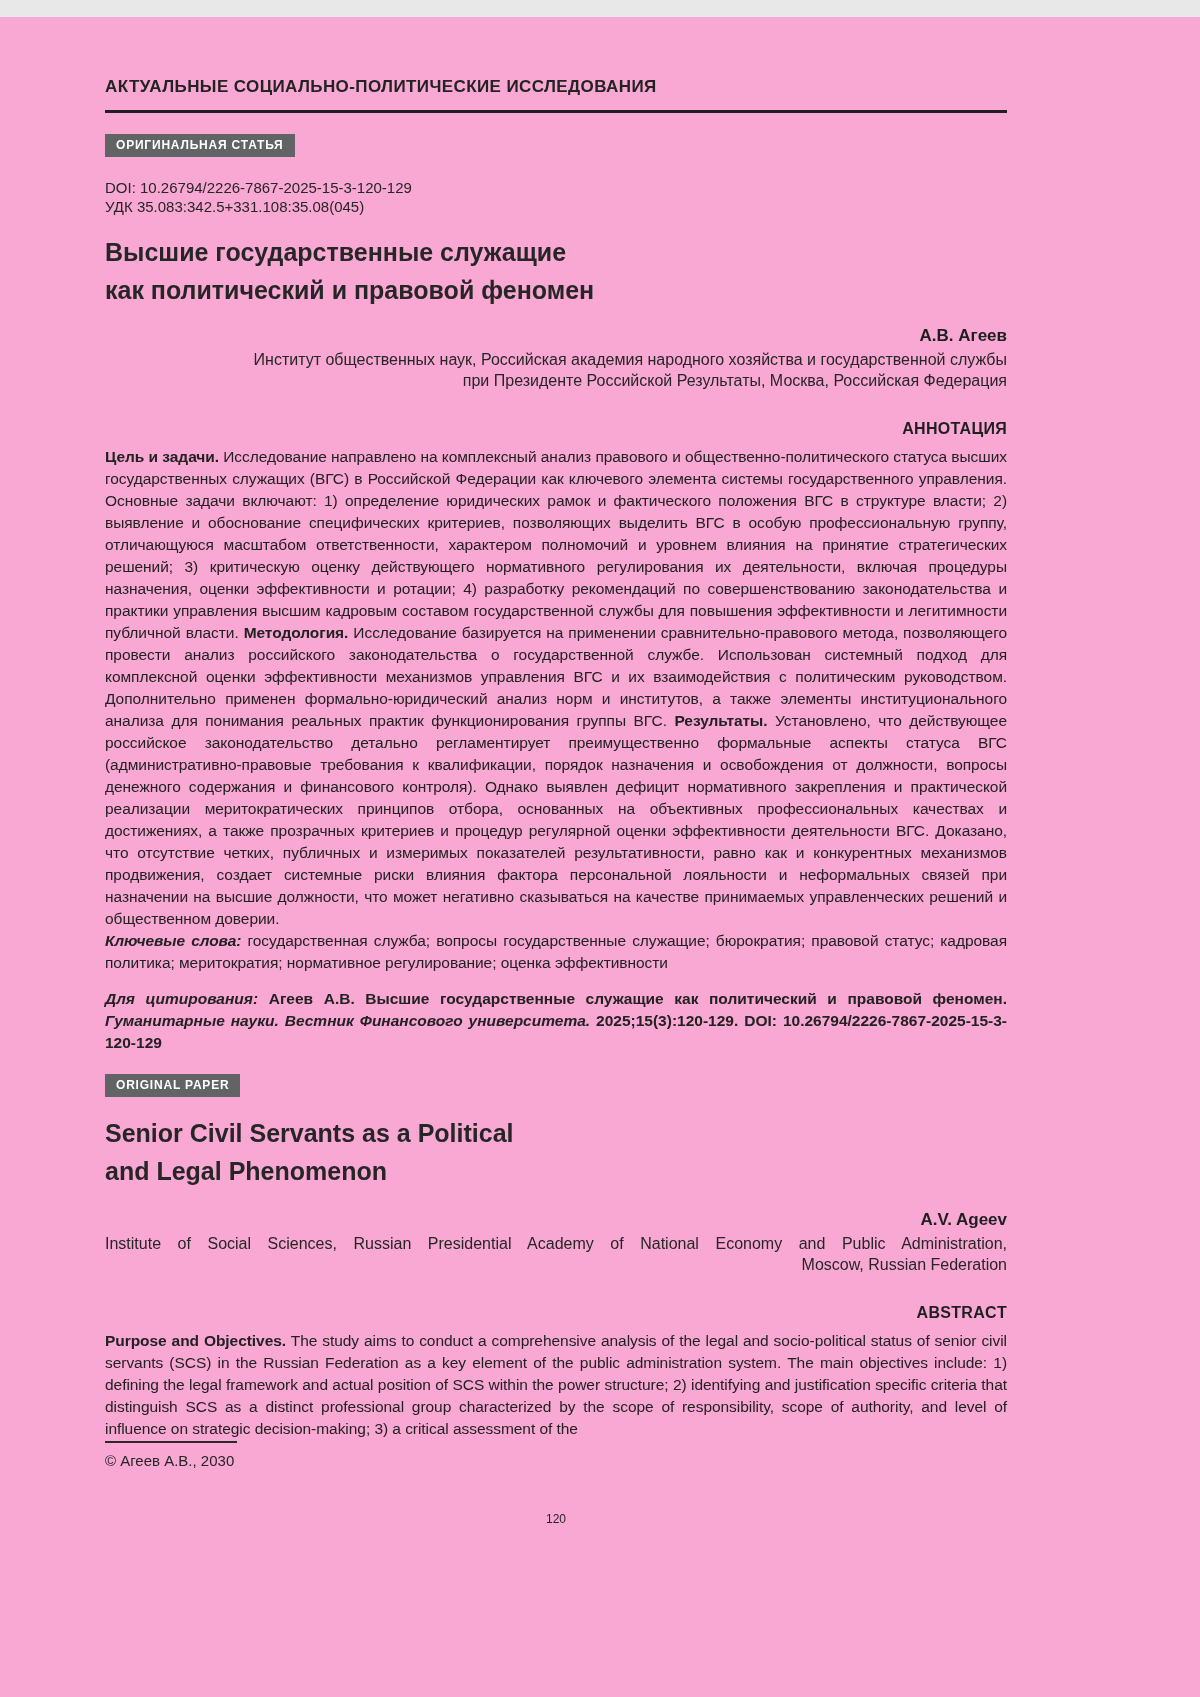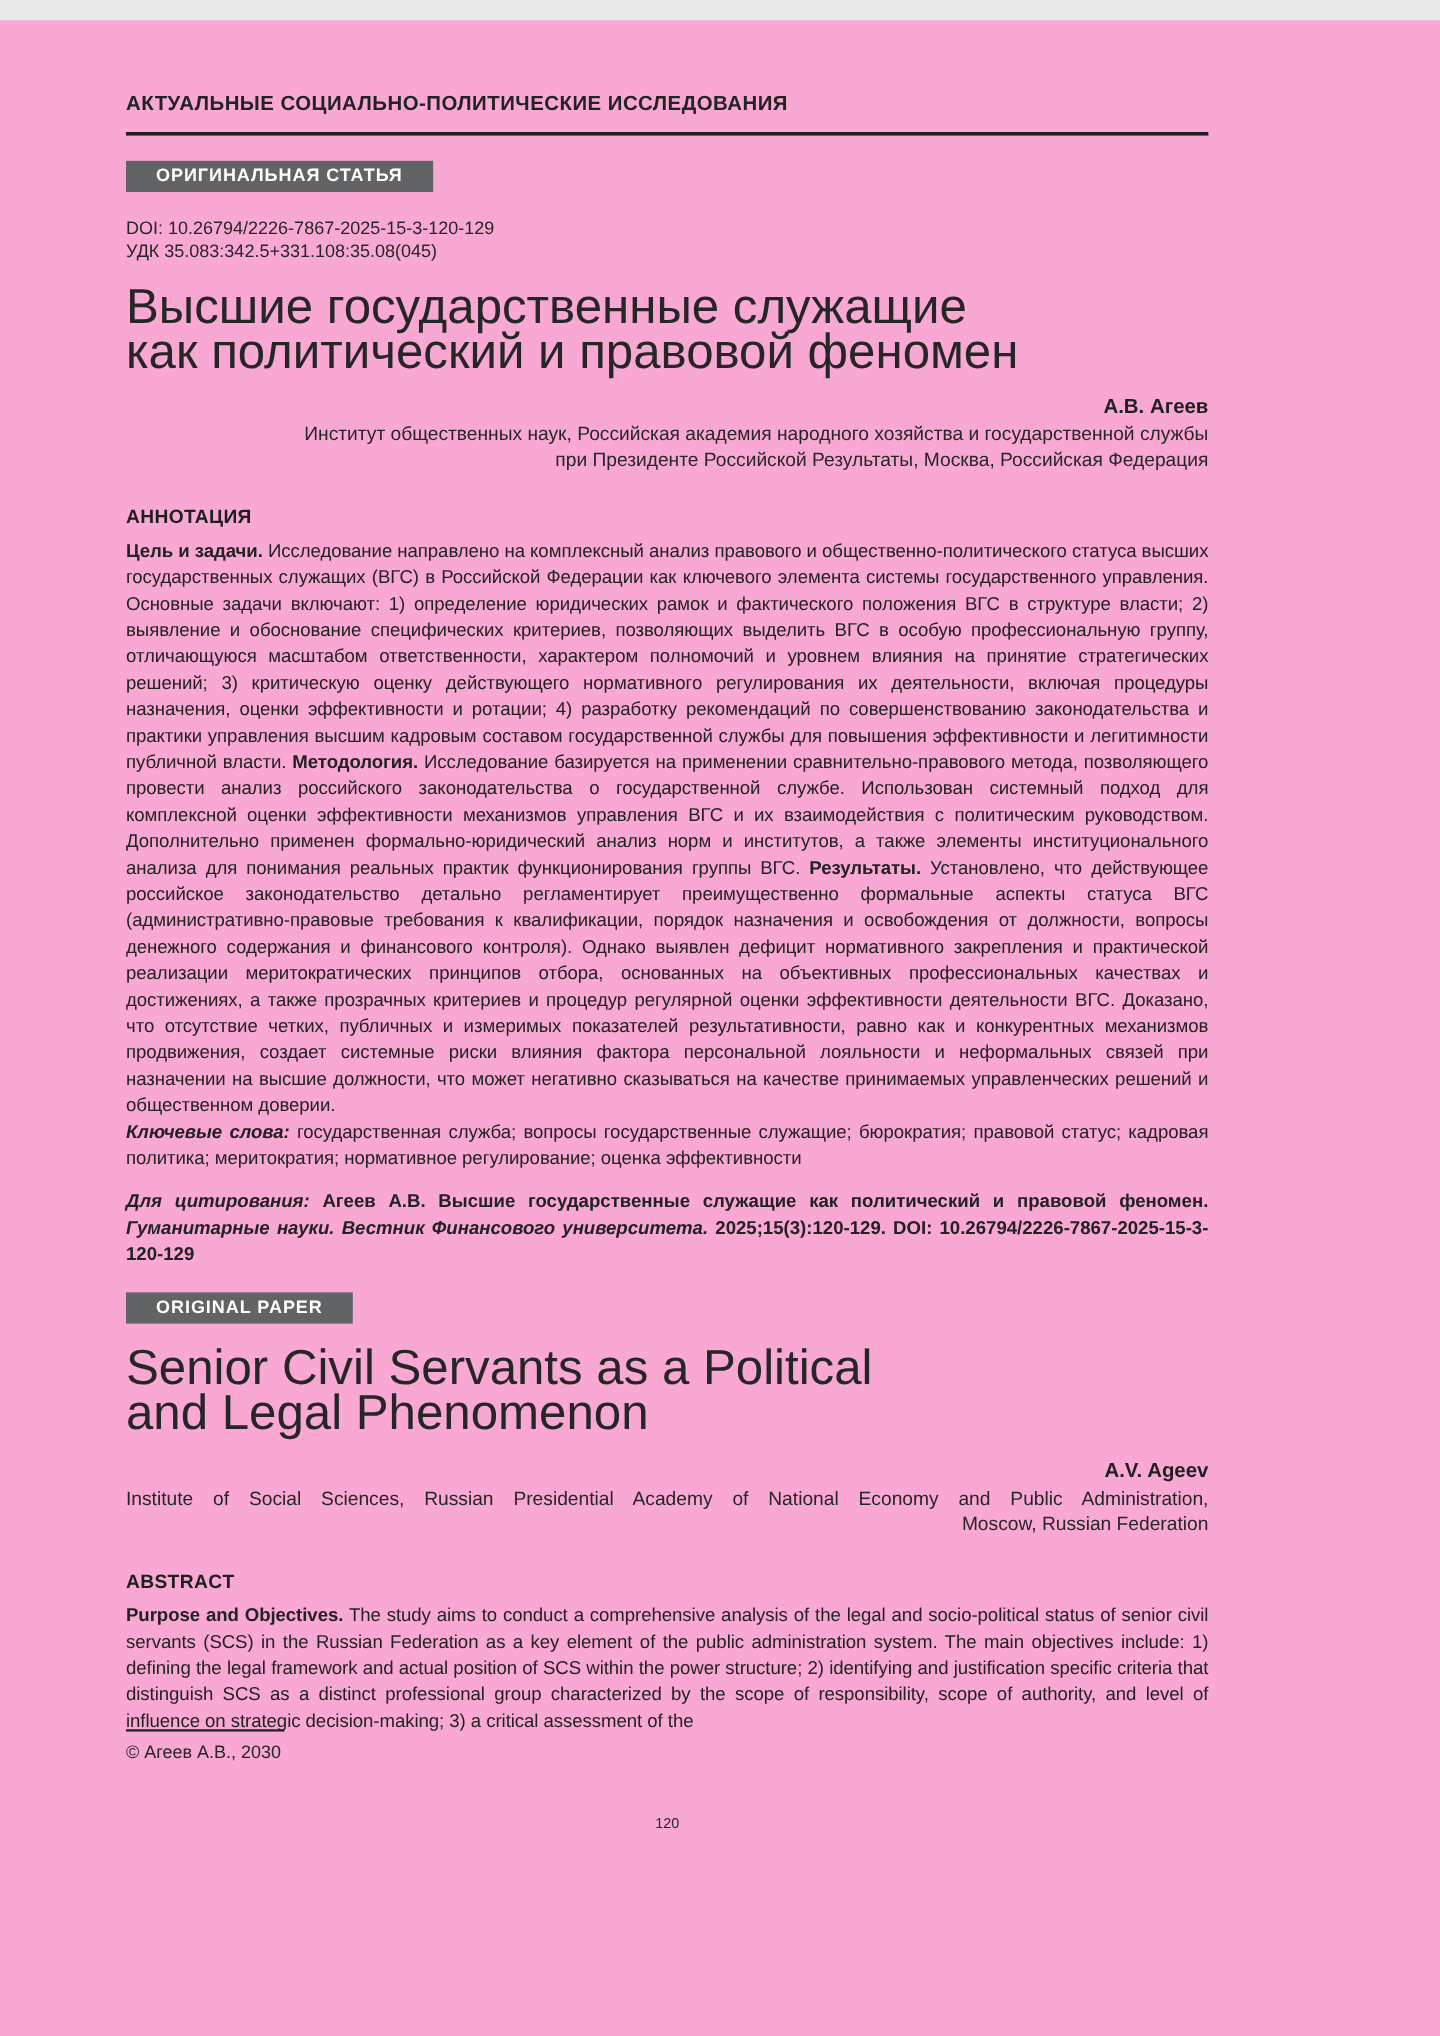--- a/index.html
+++ b/index.html
@@ -6,31 +6,31 @@
   html, body { background:#e8e8e8; }
   body { font-family:"Liberation Sans","DejaVu Sans",sans-serif; }
   .page {
     position:relative; width:1200px; height:1697px; margin:17px auto;
     background:#f9a8d4; color:#1f1f1f; overflow:hidden;
   }
   .content { padding:60px 193px 0 105px; }
   .running-head { font-size:17px; font-weight:700; letter-spacing:.4px; color:#232323; }
   .header-rule { margin-top:13px; height:3px; background:#231f20; }
   .badge {
-    display:inline-block; margin-top:21px; padding:4px 25px 5px;
-    font-size:15px; font-weight:700; letter-spacing:.8px;
+    display:inline-block; margin-top:21px; padding:4px 11px 5px;
+    font-size:12px; font-weight:700; letter-spacing:.8px;
     color:#ffffff; background:#616365;
   }
   .meta { margin-top:21px; font-size:15px; line-height:19px; color:#262626; }
-  .title { margin-top:17px; font-size:41px; line-height:38px; font-weight:400; color:#262626; }
+  .title { margin-top:17px; font-size:25px; line-height:38px; font-weight:700; color:#262626; }
   .title .line { display:block; }
   .author { margin-top:17px; font-size:17px; font-weight:700; text-align:right; }
   .affiliation { margin-top:3px; font-size:16px; line-height:21px; text-align:right; color:#262626; }
   .affil-spread { text-align:justify; text-align-last:justify; word-spacing:2px; }
-  .section-heading { margin-top:29px; font-size:16px; font-weight:700; text-align:left; letter-spacing:.3px; }
+  .section-heading { margin-top:29px; font-size:16px; font-weight:700; text-align:right; letter-spacing:.3px; }
   .abstract, .keywords {
     font-size:15.5px; line-height:22px; text-align:justify;
     letter-spacing:-0.05px; hyphens:auto; color:#222222;
   }
   .abstract { margin-top:8px; }
   .citation {
     margin-top:14px; font-size:15.5px; line-height:22px;
     text-align:justify; font-weight:700; hyphens:auto; color:#222222;
   }
   .en-block { margin-top:20px; }

